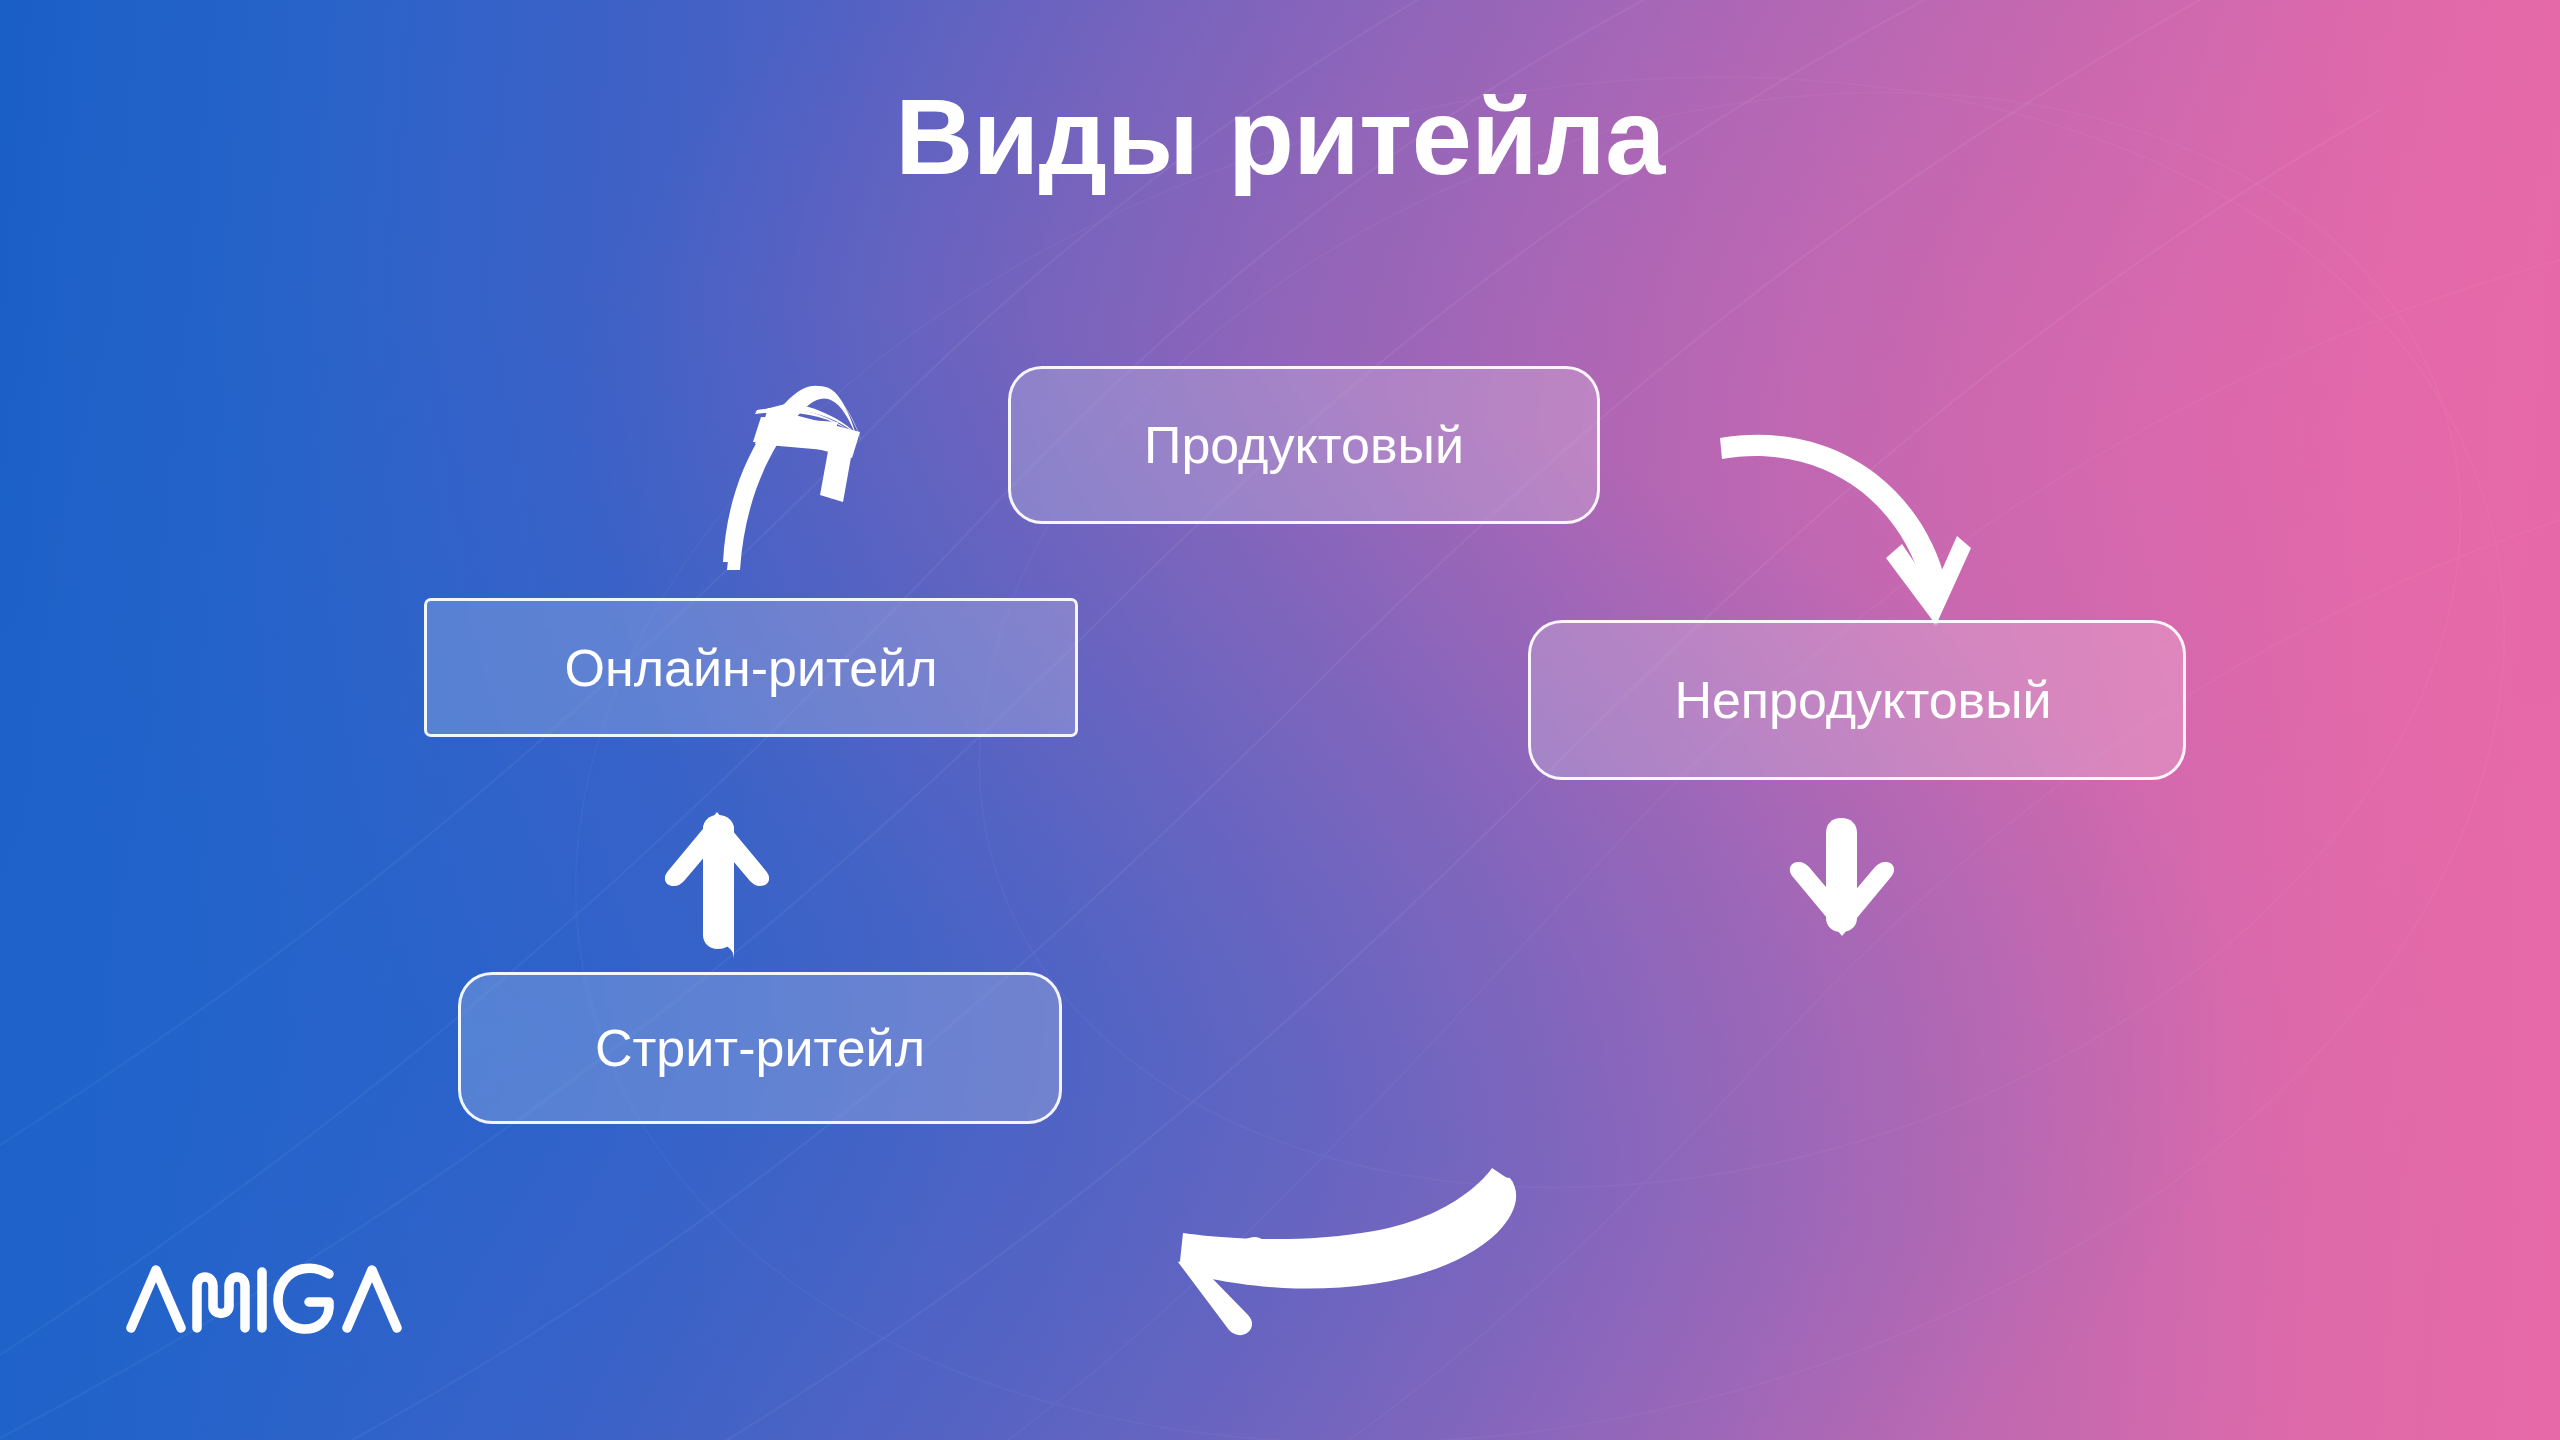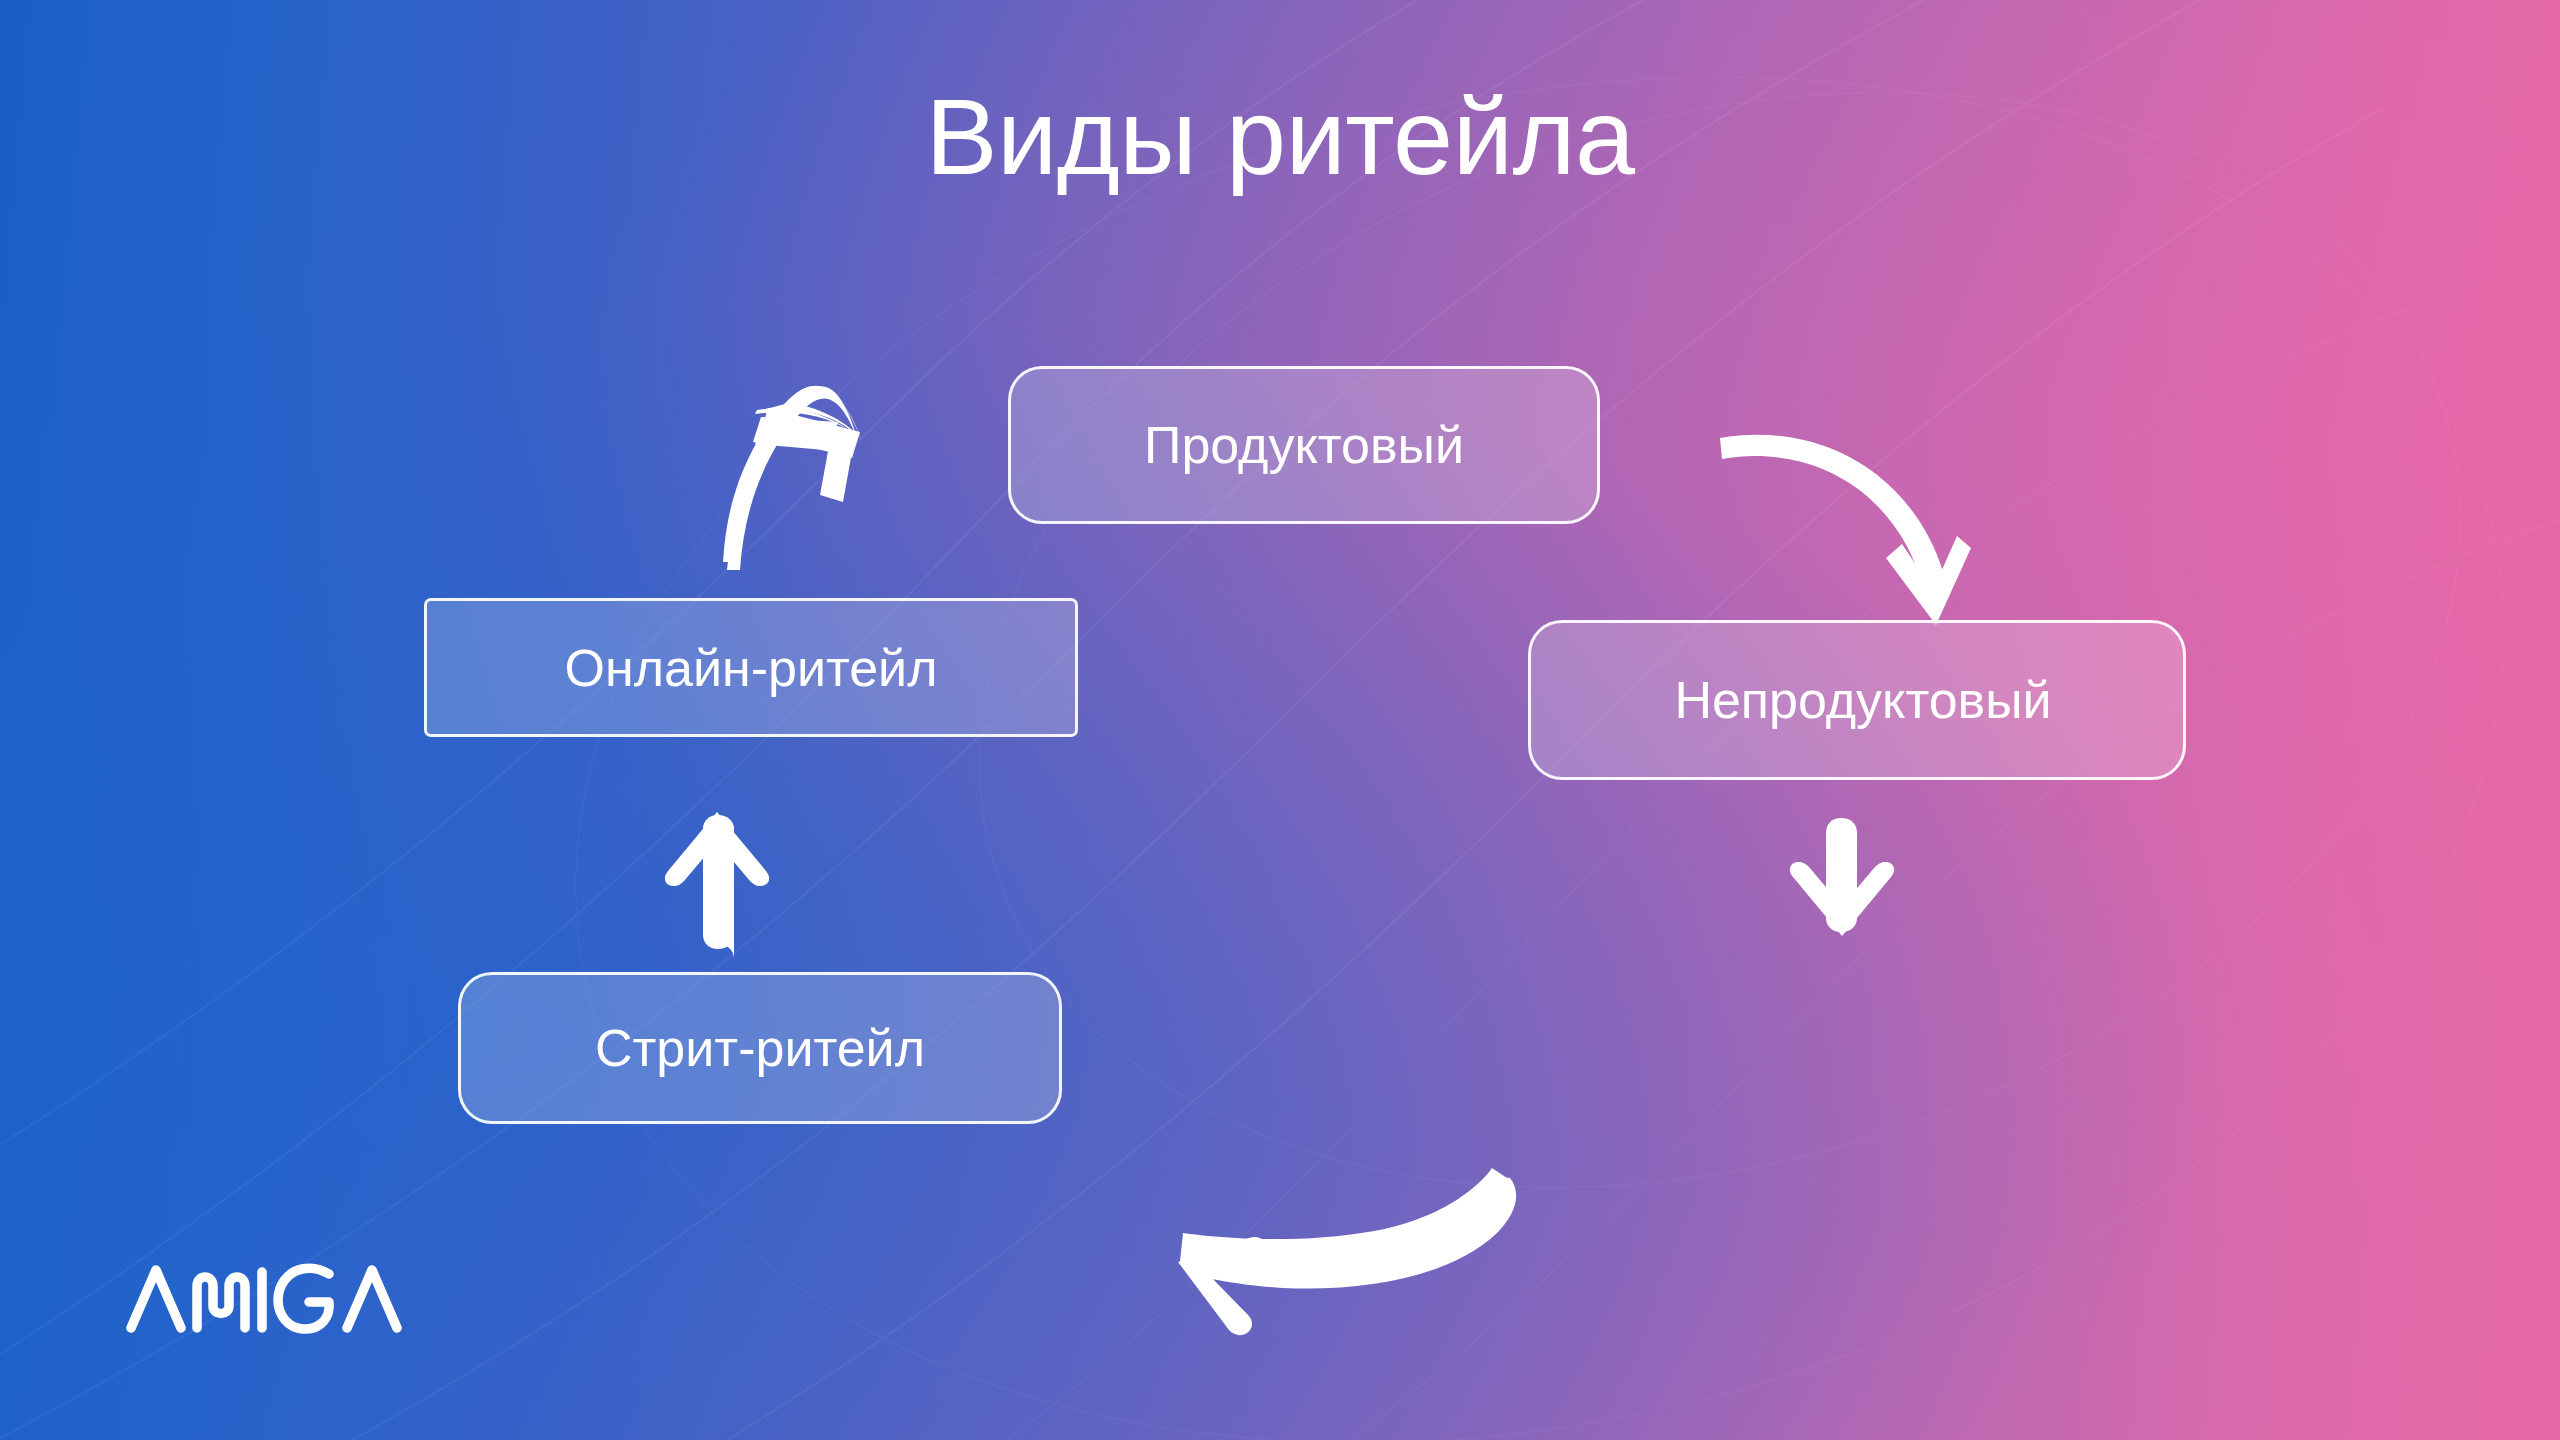--- a/index.html
+++ b/index.html
@@ -39,21 +39,21 @@
 
   
   .title {
     position: absolute;
     top: 78px;
     left: 0;
     width: 100%;
     text-align: center;
     color: #ffffff;
     font-size: 108px;
-    font-weight: 400;
+    font-weight: 700;
     letter-spacing: -0.5px;
     line-height: 1.1;
     white-space: nowrap;
   }
 
   
   .node {
     position: absolute;
     box-sizing: border-box;
     display: flex;

